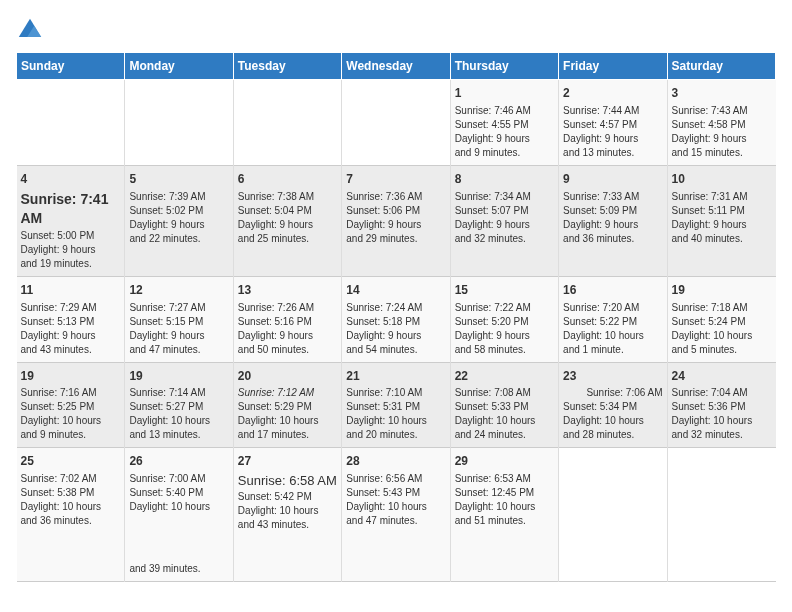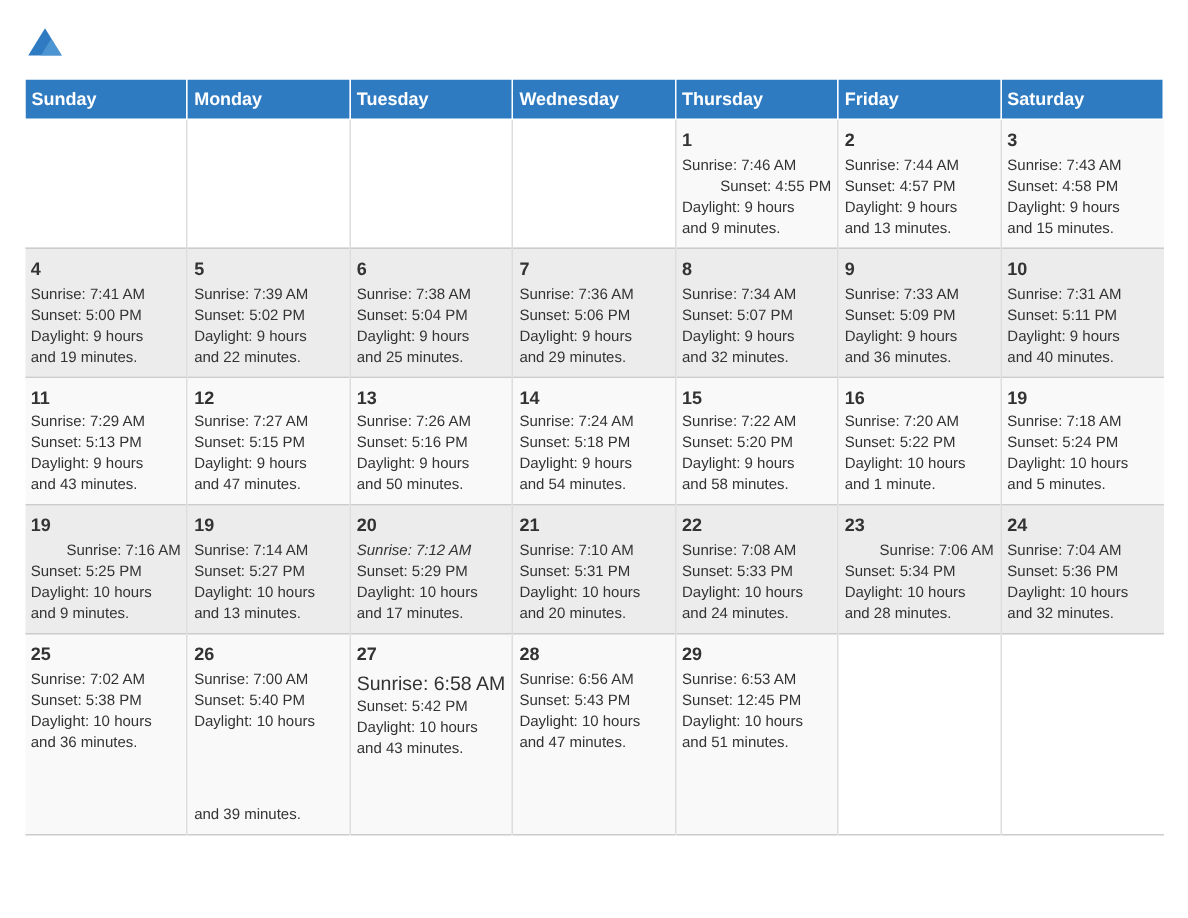--- a/index.html
+++ b/index.html
@@ -121,21 +121,21 @@
   </thead>
   <tbody id="calendar-body">
   <tr>
         <td style="background-color: rgb(255, 255, 255);"></td>
         <td style="background-color: rgb(255, 255, 255);"></td>
         <td style="background-color: rgb(255, 255, 255);"></td>
         <td style="background-color: rgb(255, 255, 255);"></td>
         <td>
           <span class="day-num">1</span>
           <span style="display: block; font-size: 10px;">Sunrise: 7:46 AM</span>
-          <span style="display: block; font-size: 10px; text-align: right;">Sunset: 4:55 PM</span>
+          <span style="display: block; font-size: 10px;">Sunset: 4:55 PM</span>
           <span style="display: block; font-size: 10px;">Daylight: 9 hours</span>
           <span style="display: block; font-size: 10px;">and 9 minutes.</span>
         </td>
         <td>
           <span class="day-num">2</span>
           <span style="display: block; font-size: 10px;">Sunrise: 7:44 AM</span>
           <span style="display: block; font-size: 10px;">Sunset: 4:57 PM</span>
           <span style="display: block; font-size: 10px;">Daylight: 9 hours</span>
           <span style="display: block; font-size: 10px;">and 13 minutes.</span>
         </td>
@@ -143,21 +143,21 @@
           <span class="day-num">3</span>
           <span style="display: block; font-size: 10px;">Sunrise: 7:43 AM</span>
           <span style="display: block; font-size: 10px;">Sunset: 4:58 PM</span>
           <span style="display: block; font-size: 10px;">Daylight: 9 hours</span>
           <span style="display: block; font-size: 10px;">and 15 minutes.</span>
         </td>
       </tr>
       <tr>
         <td>
           <span class="day-num">4</span>
-          <span style="display: block; font-size: 10px;">Sunrise: 7:41 AM</span>
+          <span style="display: block; font-size: 14px; font-weight: bold;">Sunrise: 7:41 AM</span>
           <span style="display: block; font-size: 10px;">Sunset: 5:00 PM</span>
           <span style="display: block; font-size: 10px;">Daylight: 9 hours</span>
           <span style="display: block; font-size: 10px;">and 19 minutes.</span>
         </td>
         <td>
           <span class="day-num">5</span>
           <span style="display: block; font-size: 10px;">Sunrise: 7:39 AM</span>
           <span style="display: block; font-size: 10px;">Sunset: 5:02 PM</span>
           <span style="display: block; font-size: 10px;">Daylight: 9 hours</span>
           <span style="display: block; font-size: 10px;">and 22 minutes.</span>
@@ -245,21 +245,21 @@
           <span class="day-num">19</span>
           <span style="display: block; font-size: 10px;">Sunrise: 7:18 AM</span>
           <span style="display: block; font-size: 10px;">Sunset: 5:24 PM</span>
           <span style="display: block; font-size: 10px;">Daylight: 10 hours</span>
           <span style="display: block; font-size: 10px;">and 5 minutes.</span>
         </td>
       </tr>
       <tr>
         <td>
           <span class="day-num">19</span>
-          <span style="display: block; font-size: 10px; text-align: right;">Sunrise: 7:16 AM</span>
+          <span style="display: block; font-size: 10px;">Sunrise: 7:16 AM</span>
           <span style="display: block; font-size: 10px;">Sunset: 5:25 PM</span>
           <span style="display: block; font-size: 10px;">Daylight: 10 hours</span>
           <span style="display: block; font-size: 10px;">and 9 minutes.</span>
         </td>
         <td>
           <span class="day-num">19</span>
           <span style="display: block; font-size: 10px;">Sunrise: 7:14 AM</span>
           <span style="display: block; font-size: 10px;">Sunset: 5:27 PM</span>
           <span style="display: block; font-size: 10px;">Daylight: 10 hours</span>
           <span style="display: block; font-size: 10px;">and 13 minutes.</span>

